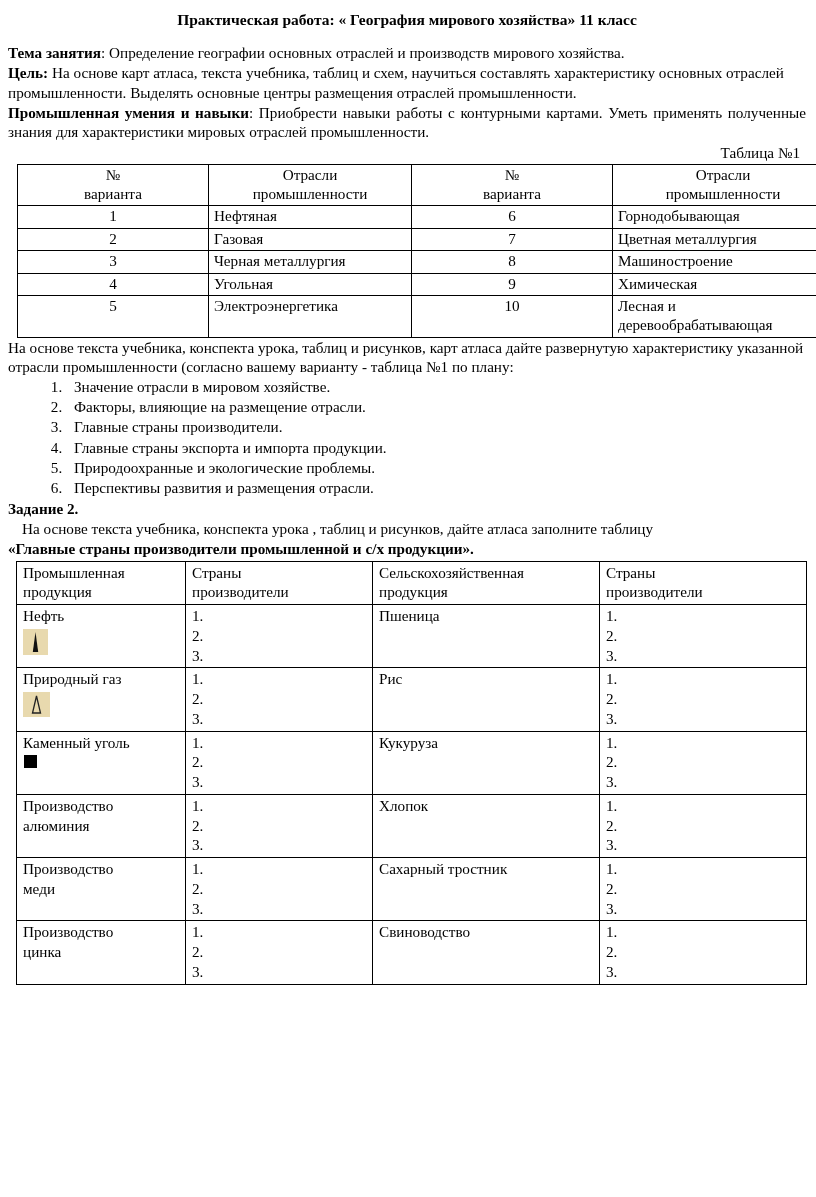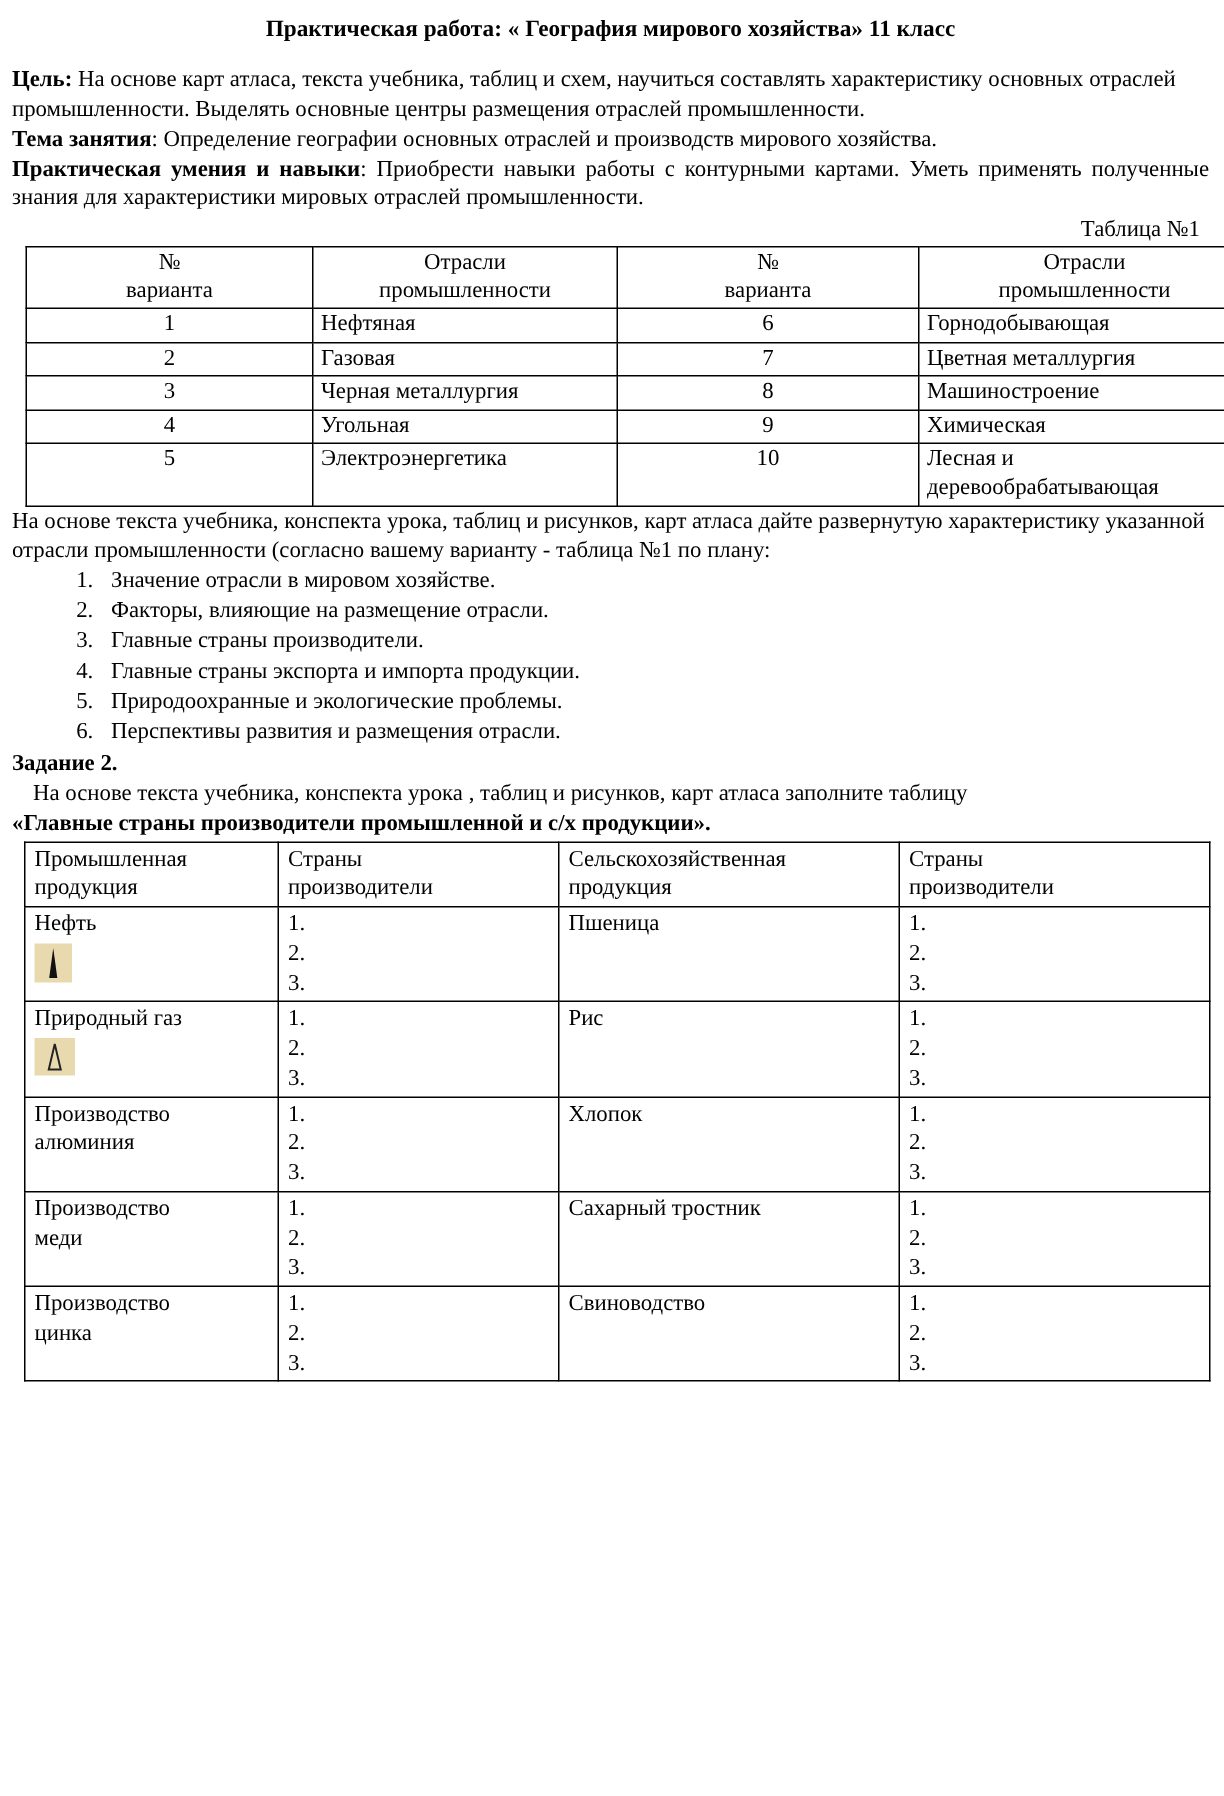--- a/index.html
+++ b/index.html
@@ -137,25 +137,25 @@
     background: #000000;
   }
 </style>
 </head>
 <body>
 
 <div class="page">
 
   <div class="doc-title">Практическая работа:  « География мирового хозяйства» 11 класс</div>
 
+  <p class="para"><span class="b">Тема занятия</span><span>: Определение географии основных отраслей и производств мирового хозяйства.</span></p>
+
   <p class="para"><span class="b">Цель:</span><span> На основе карт атласа, текста учебника, таблиц и схем, научиться составлять характеристику основных отраслей промышленности. Выделять основные центры размещения отраслей промышленности.</span></p>
 
-  <p class="para"><span class="b">Тема занятия</span><span>: Определение географии основных отраслей и производств мирового хозяйства.</span></p>
-
-  <p class="para justify"><span class="b">Практическая умения и навыки</span><span>: Приобрести навыки работы с контурными картами. Уметь применять полученные знания для характеристики мировых отраслей промышленности.</span></p>
+  <p class="para justify"><span class="b">Промышленная умения и навыки</span><span>: Приобрести навыки работы с контурными картами. Уметь применять полученные знания для характеристики мировых отраслей промышленности.</span></p>
 
 
   <div class="table-caption">Таблица №1</div>
 
   <table class="t1">
     <tbody>
       <tr>
         <td class="c-num hd">
           <div>№</div>
           <div>варианта</div>
@@ -213,21 +213,21 @@
   <ol class="plan">
     <li>Значение отрасли в мировом хозяйстве.</li>
     <li>Факторы, влияющие на размещение отрасли.</li>
     <li>Главные страны производители.</li>
     <li>Главные страны экспорта и импорта продукции.</li>
     <li>Природоохранные и экологические проблемы.</li>
     <li>Перспективы развития и размещения отрасли.</li>
   </ol>
 
   <div class="task-head">Задание 2.</div>
-  <p class="para indent">На основе текста учебника, конспекта урока , таблиц и рисунков, карт атласа заполните таблицу</p>
+  <p class="para indent">На основе текста учебника, конспекта урока , таблиц и рисунков, дайте атласа заполните таблицу</p>
   <p class="para b">«Главные страны производители промышленной и с/х продукции».</p>
 
   <table class="t2">
     <tbody>
 
       <tr>
         <td class="c1">
           <div>Промышленная</div>
           <div> продукция</div>
         </td>
@@ -274,20 +274,35 @@
         </td>
         <td class="c2 numlist">1.
 2.
 3.</td>
         <td class="c3">Рис</td>
         <td class="c4 numlist">1.
 2.
 3.</td>
       </tr>
 
+      <tr>
+        <td class="c1">
+          <div>Каменный уголь</div>
+          <span class="icon-box icon-plain">
+            <span class="sq-coal"></span>
+          </span>
+        </td>
+        <td class="c2 numlist">1.
+2.
+3.</td>
+        <td class="c3">Кукуруза</td>
+        <td class="c4 numlist">1.
+2.
+3.</td>
+      </tr>
 
 
       <tr>
         <td class="c1 numlist">Производство
 алюминия</td>
         <td class="c2 numlist">1.
 2.
 3.</td>
         <td class="c3">Хлопок</td>
         <td class="c4 numlist">1.

